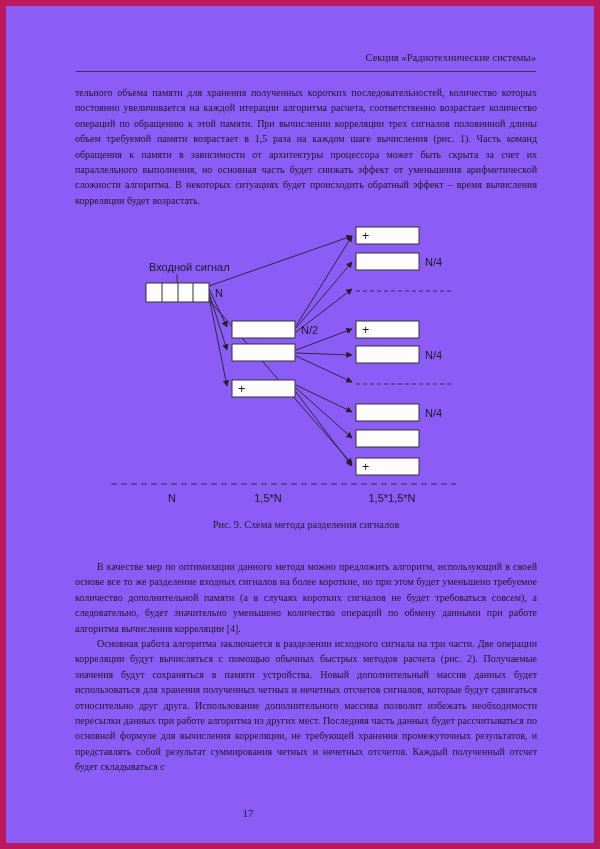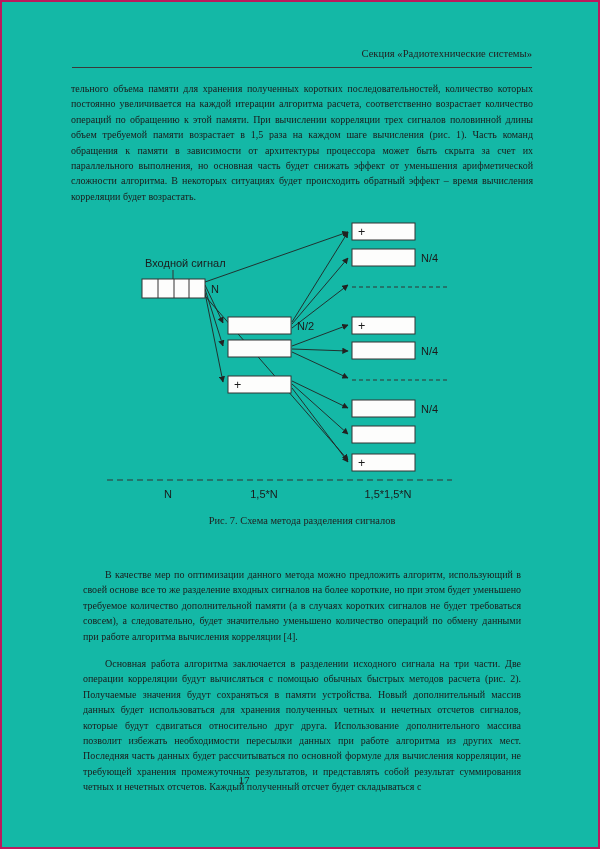--- a/index.html
+++ b/index.html
@@ -1,47 +1,47 @@
 <!DOCTYPE html>
 <html><head>
 <meta charset="utf-8">
 <style>
   * { margin:0; padding:0; box-sizing:border-box; }
   html,body { background:#ffffff; }
   .page {
     position:relative;
     width:600px; height:849px;
-    background:#14b8a6;
-    border:2px solid #be185d;
+    background:#8b5cf6;
+    border:6px solid #be185d;
     overflow:hidden;
     font-family:"Liberation Serif", serif;
     color:#1c1c1c;
   }
   .section-header {
     position:absolute; top:46px; left:70px; width:460px;
     text-align:right; font-size:10.6px; color:#222;
   }
   .header-rule {
     position:absolute; top:65px; left:70px; width:460px;
     border-top:1px solid #3a3a3a; height:0;
   }
   .para {
     position:absolute; left:69px; width:462px;
     font-size:10px; line-height:15.4px;
     text-align:justify; color:#1b1b1b;
   }
   #p1 { top:79px; }
   .lower-text { top:553px; }
-  .lower-text p { text-indent:22px; margin:12px; }
+  .lower-text p { text-indent:22px; margin:0; }
   .fig-caption {
     position:absolute; top:513px; left:70px; width:460px;
     text-align:center; font-size:10.4px; color:#222;
   }
   .page-number {
-    position:absolute; top:772px; left:0; width:484px;
+    position:absolute; top:801px; left:0; width:484px;
     text-align:center; font-size:11px; color:#222;
   }
   svg.diagram {
     position:absolute; left:0; top:0; width:600px; height:849px;
     pointer-events:none;
   }
   svg text {
     font-family:"Liberation Sans", sans-serif;
     font-size:11px; fill:#1b1b1b;
   }
@@ -116,21 +116,21 @@
     <text x="419" y="411">N/4</text>
     <text class="plus" x="232" y="387">+</text>
     <text class="plus" x="356" y="234">+</text>
     <text class="plus" x="356" y="328">+</text>
     <text class="plus" x="356" y="465">+</text>
     <text x="166" y="496" text-anchor="middle">N</text>
     <text x="262" y="496" text-anchor="middle">1,5*N</text>
     <text x="386" y="496" text-anchor="middle">1,5*1,5*N</text>
   </svg>
 
-  <div class="fig-caption">Рис. 7. Схема метода разделения сигналов</div>
+  <div class="fig-caption">Рис. 9. Схема метода разделения сигналов</div>
 
   <div class="para lower-text">
     <p>В качестве мер по оптимизации данного метода можно предложить алгоритм, использующий в своей основе все то же разделение входных сигналов на более короткие, но при этом будет уменьшено требуемое количество дополнительной памяти (а в случаях коротких сигналов не будет требоваться совсем), а следовательно, будет значительно уменьшено количество операций по обмену данными при работе алгоритма вычисления корреляции [4].</p>
     <p>Основная работа алгоритма заключается в разделении исходного сигнала на три части. Две операции корреляции будут вычисляться с помощью обычных быстрых методов расчета (рис. 2). Получаемые значения будут сохраняться в памяти устройства. Новый дополнительный массив данных будет использоваться для хранения полученных четных и нечетных отсчетов сигналов, которые будут сдвигаться относительно друг друга. Использование дополнительного массива позволит избежать необходимости пересылки данных при работе алгоритма из других мест. Последняя часть данных будет рассчитываться по основной формуле для вычисления корреляции, не требующей хранения промежуточных результатов, и представлять собой результат суммирования четных и нечетных отсчетов. Каждый полученный отсчет будет складываться с</p>
   </div>
 
   <div class="page-number">17</div>
 
 </div>
 

